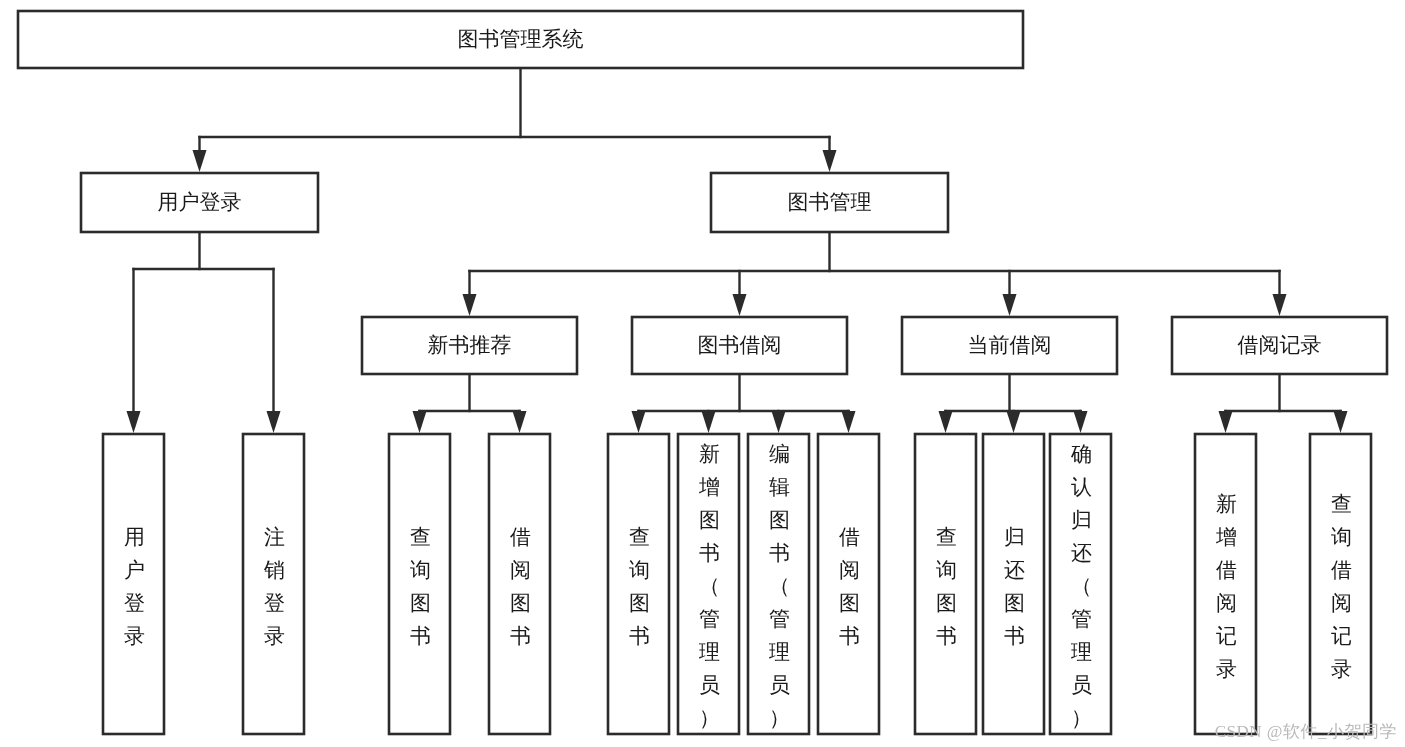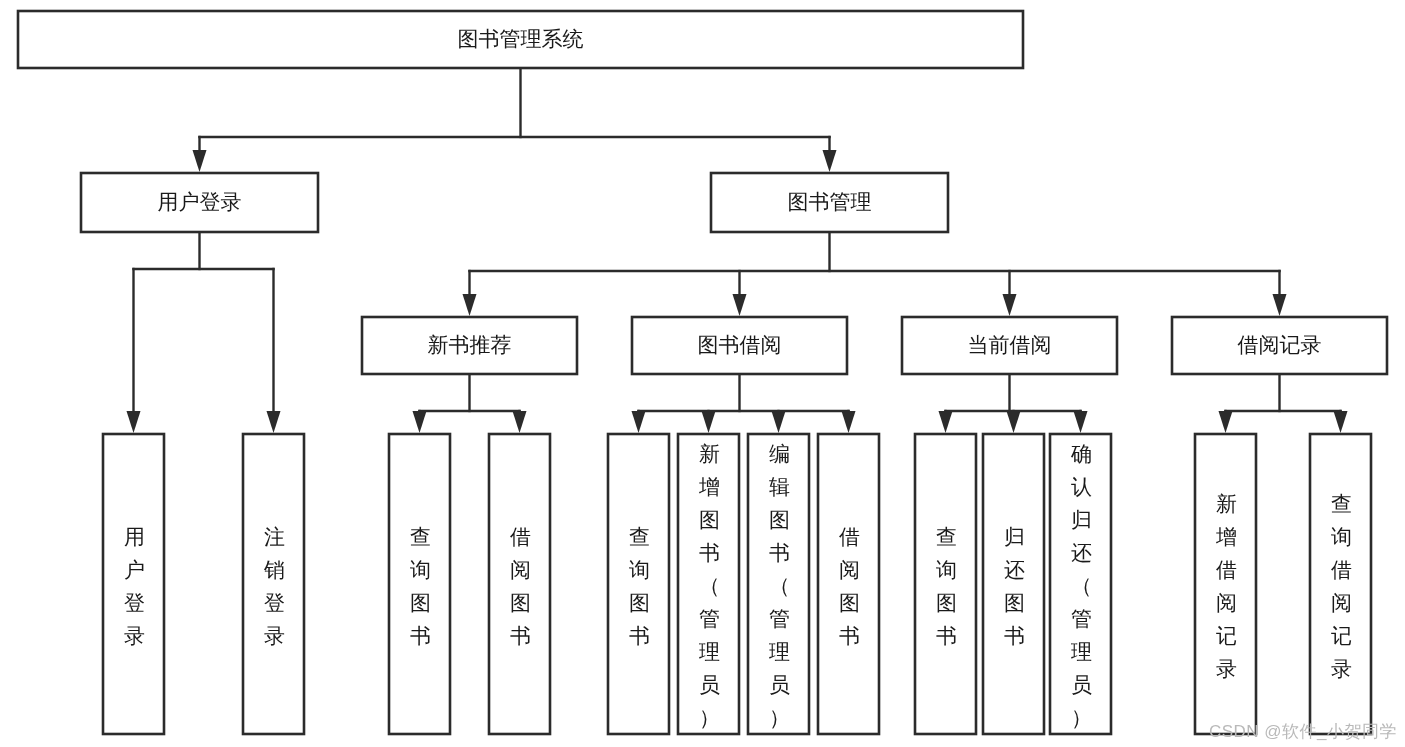--- a/index.html
+++ b/index.html
@@ -54,21 +54,21 @@
     font-family: "Liberation Sans", "DejaVu Sans", sans-serif;
     fill: #1a1a1a;
     font-size: 21px;
     text-anchor: middle;
     white-space: pre;
   }
   .watermark {
     position: absolute;
     right: 8px;
     bottom: 4px;
-    font-family: Liberation Sans, sans-serif;
+    font-family: Liberation Serif, serif;
     font-size: 17px;
     color: #b9b9b9;
     letter-spacing: 0.5px;
     user-select: none;
   }
 </style>
 </head>
 <body>
 
 <div id="diagram-root">

